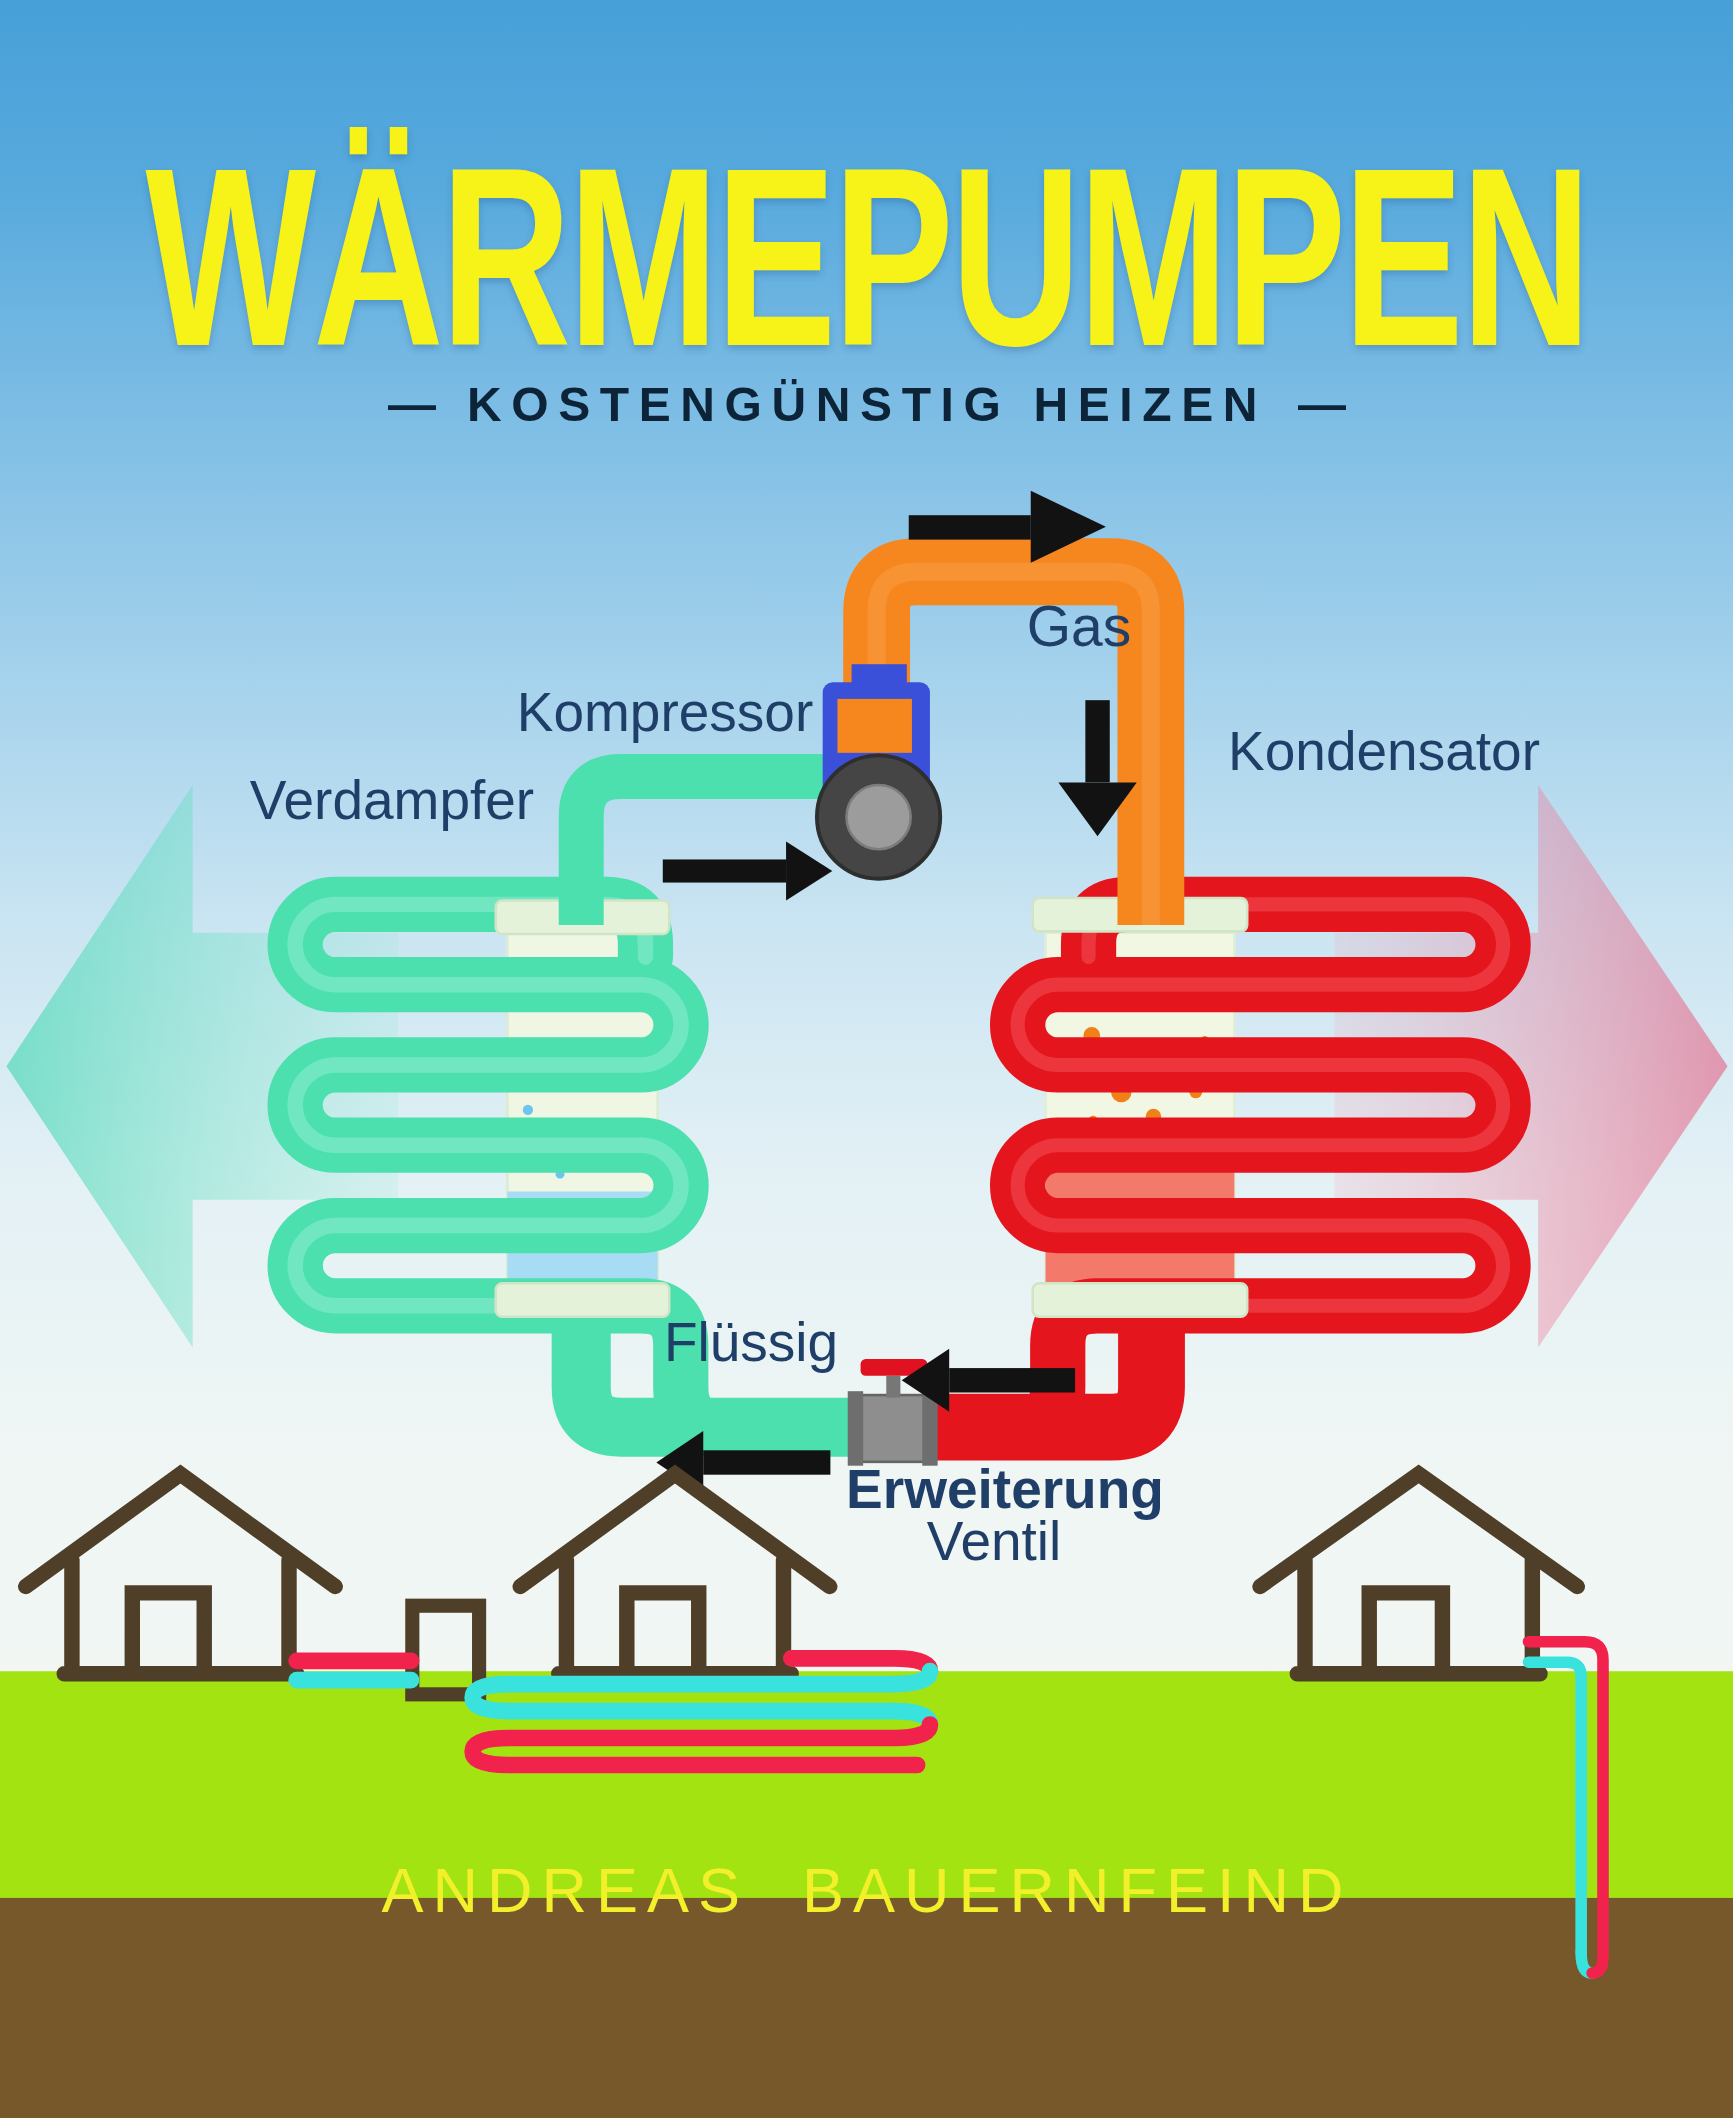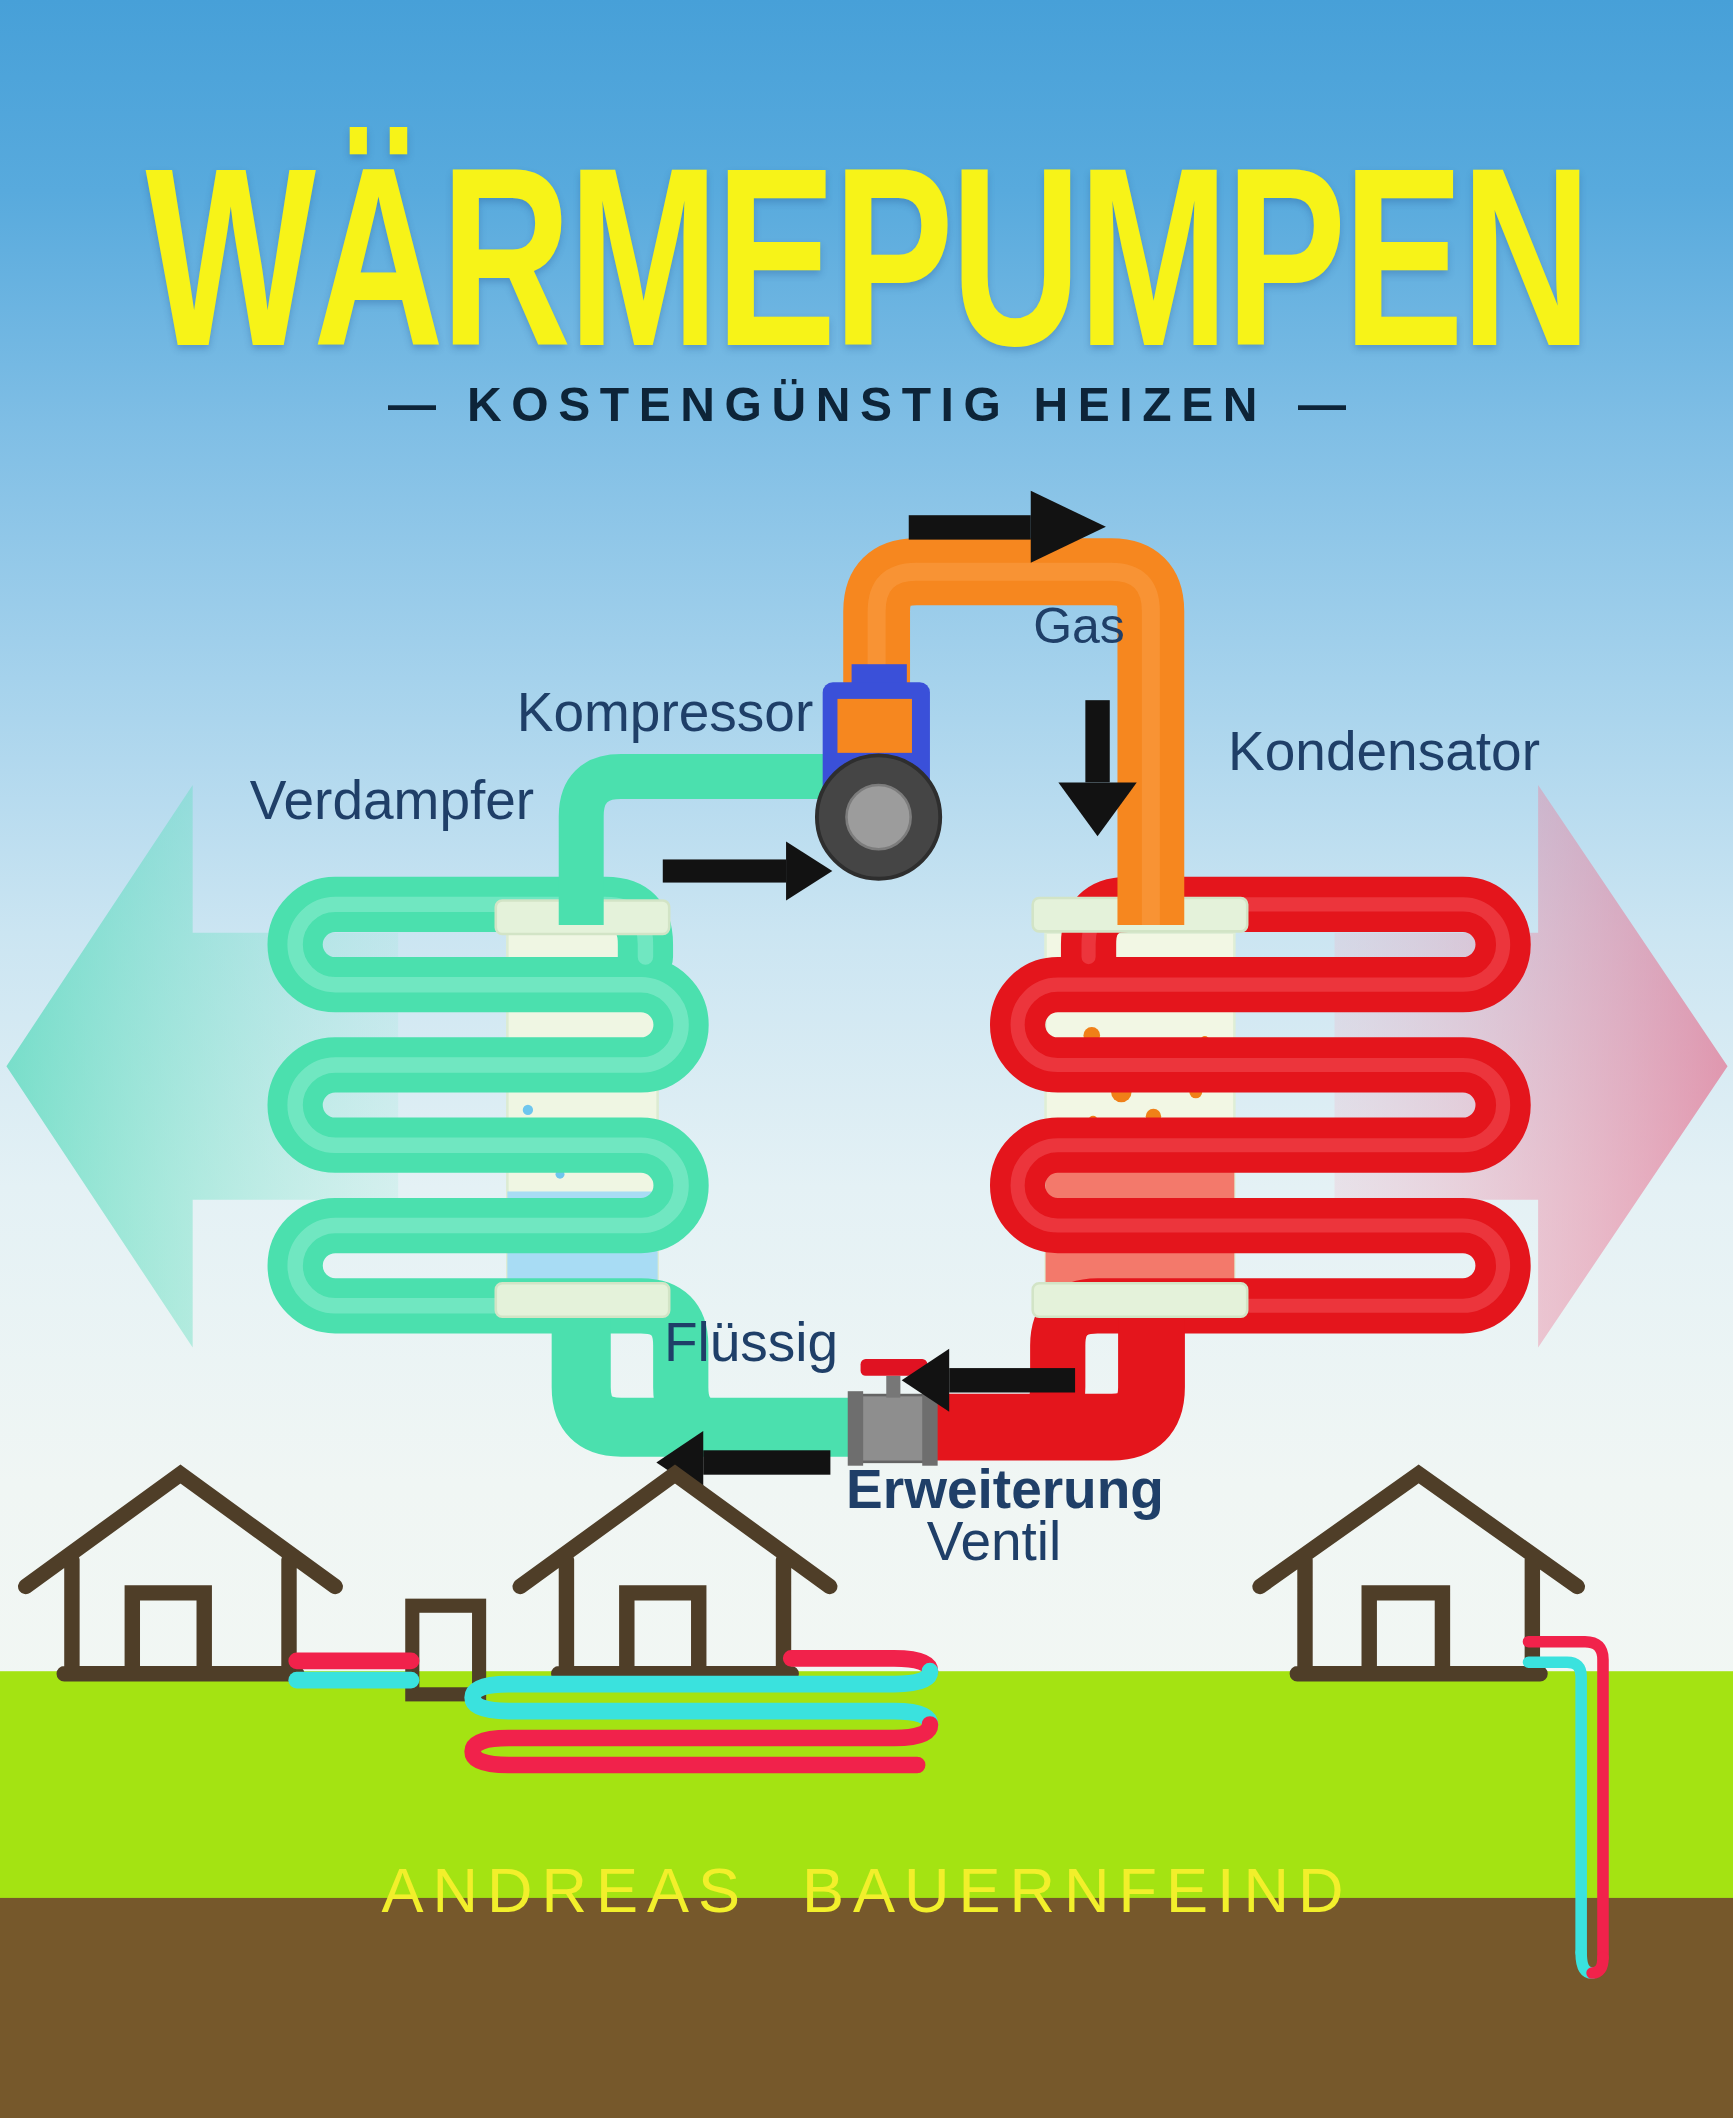--- a/index.html
+++ b/index.html
@@ -18,21 +18,21 @@
   .title{
     font-size:244px;font-weight:bold;color:#F7F318;letter-spacing:-3.9px;
     transform:translate(-50%,-50%) scale(0.74,1.04);
     text-shadow:0 3.2px 9px rgba(30,80,140,0.30);
   }
   .subtitle{
     font-size:48px;font-weight:bold;color:#0D2438;letter-spacing:9.6px;
   }
   .subtitle .dash{letter-spacing:0;margin:0 31px;}
   .lbl{font-size:55px;}
-  .lbl-gas{font-size:50px;}
+  .lbl-gas{font-size:57px;}
   .author{
     font-size:63px;color:#F2EF2B;letter-spacing:9px;font-weight:normal;
   }
 </style>
 </head>
 <body>
 
 <div class="cover">
 
   <svg class="layer" width="1734" height="2119" viewBox="0 0 2700 3299">

